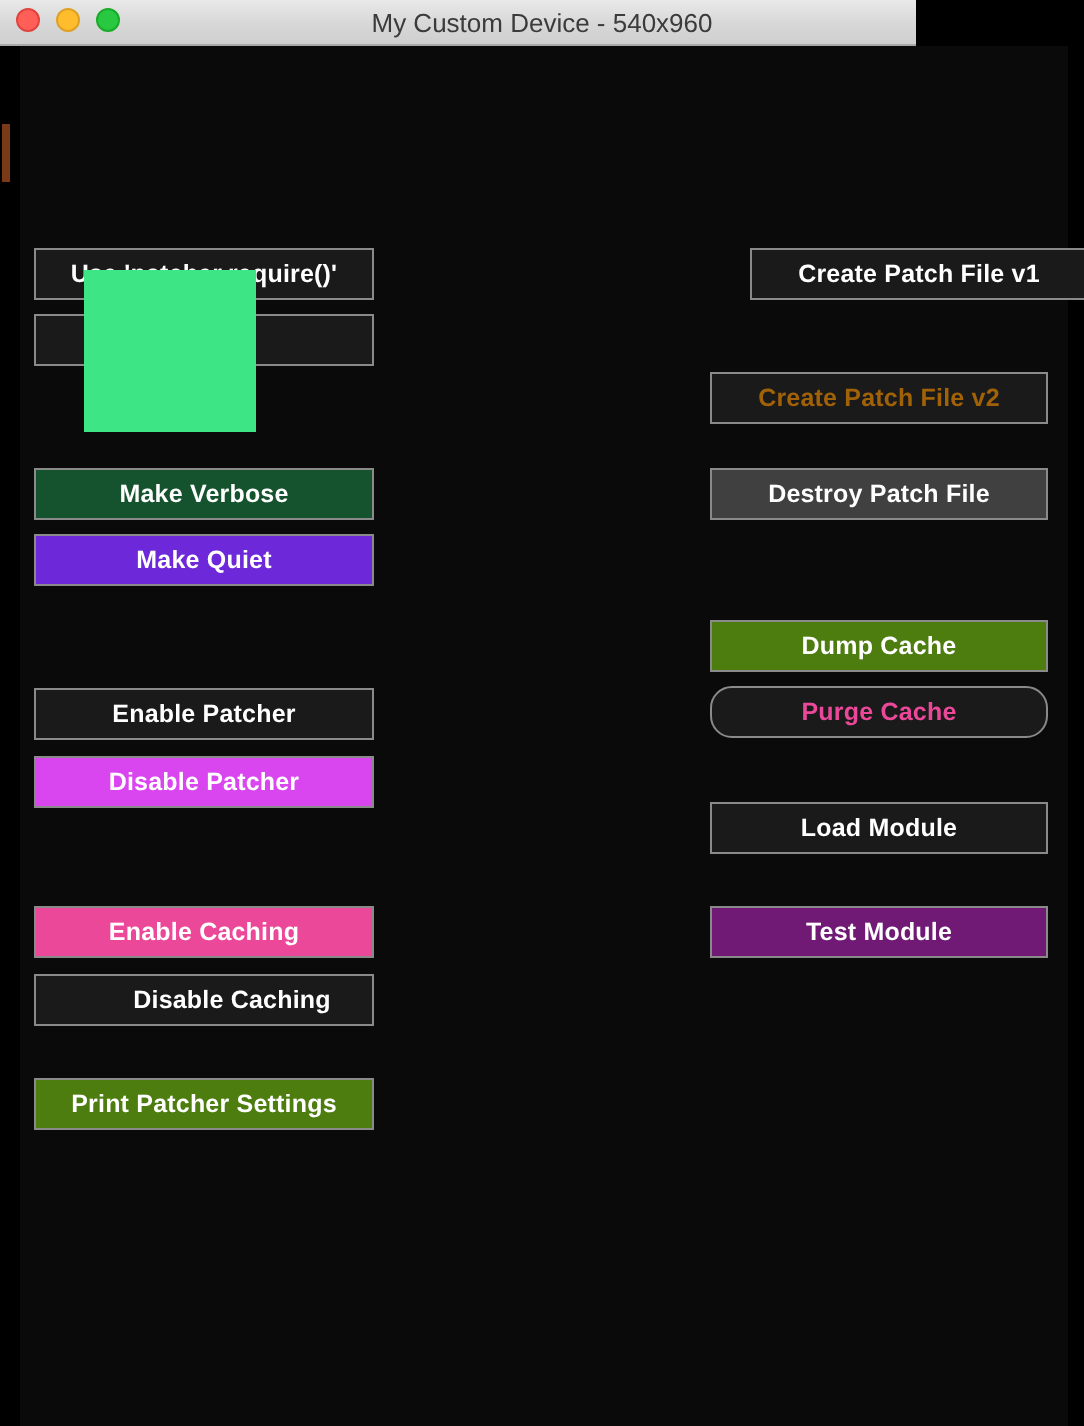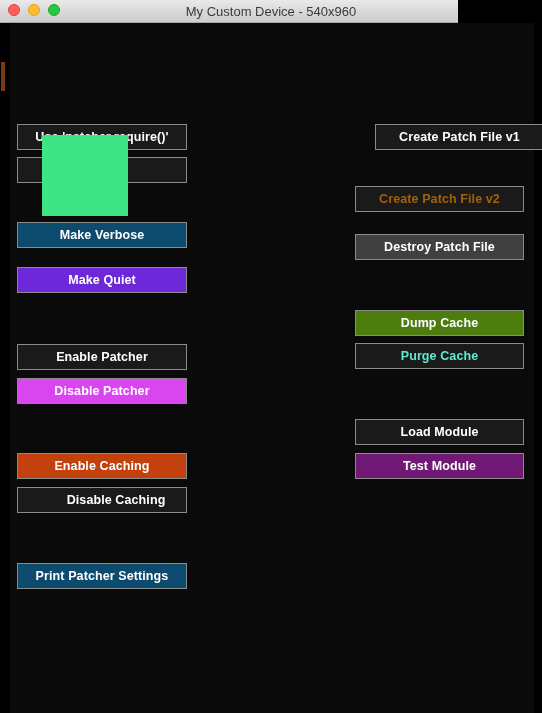--- a/index.html
+++ b/index.html
@@ -143,34 +143,34 @@
     <div id="window-title">My Custom Device - 540x960</div>
   </div>
 
   <div id="content" style="background: rgb(0, 0, 0);">
     <div id="panel"></div>
     <div id="bg-window-sliver" style="background: rgb(122, 58, 24);"></div>
 
     <div id="left-column">
         <div class="btn col-left" style="top: 101px; background: rgb(26, 26, 26); border-color: rgb(138, 138, 138); color: rgb(255, 255, 255);">Use 'patcher.require()'</div>
         <div class="btn col-left" style="top: 134px; background: rgb(26, 26, 26); border-color: rgb(138, 138, 138); color: rgb(255, 255, 255);">ire()'</div>
-        <div class="btn col-left" style="top: 199px; background: #0c4a6e; border-color: rgb(138, 138, 138); color: rgb(255, 255, 255);">Make Verbose</div>
+        <div class="btn col-left" style="top: 211px; background: #14532d; border-color: rgb(138, 138, 138); color: rgb(255, 255, 255);">Make Verbose</div>
         <div class="btn col-left" style="top: 244px; background: #6d28d9; border-color: rgb(138, 138, 138); color: rgb(255, 255, 255);">Make Quiet</div>
         <div class="btn col-left" style="top: 321px; background: rgb(26, 26, 26); border-color: rgb(138, 138, 138); color: rgb(255, 255, 255);">Enable Patcher</div>
         <div class="btn col-left" style="top: 355px; background: #d946ef; border-color: rgb(138, 138, 138); color: rgb(255, 255, 255);">Disable Patcher</div>
-        <div class="btn col-left" style="top: 430px; background: #c2410c; border-color: rgb(138, 138, 138); color: rgb(255, 255, 255);">Enable Caching</div>
+        <div class="btn col-left" style="top: 430px; background: #ec4899; border-color: rgb(138, 138, 138); color: rgb(255, 255, 255);">Enable Caching</div>
         <div class="btn col-left" style="top: 464px; background: rgb(26, 26, 26); border-color: rgb(138, 138, 138); color: rgb(255, 255, 255); padding-left: 28px;">Disable Caching</div>
-        <div class="btn col-left" style="top: 540px; background: #0c4a6e; border-color: rgb(138, 138, 138); color: rgb(255, 255, 255);">Print Patcher Settings</div>
+        <div class="btn col-left" style="top: 516px; background: #4d7c0f; border-color: rgb(138, 138, 138); color: rgb(255, 255, 255);">Print Patcher Settings</div>
       </div>
     <div id="right-column">
         <div class="btn col-right" style="top: 101px; background: rgb(26, 26, 26); border-color: rgb(138, 138, 138); color: rgb(255, 255, 255); margin-left: 20px;">Create Patch File v1</div>
         <div class="btn col-right" style="top: 135px; background: rgb(26, 26, 26); border-color: rgb(138, 138, 138); color: #a16207; margin-top: 28px;">Create Patch File v2</div>
         <div class="btn col-right" style="top: 211px; background: #404040; border-color: rgb(138, 138, 138); color: rgb(255, 255, 255);">Destroy Patch File</div>
         <div class="btn col-right" style="top: 287px; background: #4d7c0f; border-color: rgb(138, 138, 138); color: rgb(255, 255, 255);">Dump Cache</div>
-        <div class="btn col-right" style="top: 320px; background: rgb(26, 26, 26); border-color: rgb(138, 138, 138); color: #5eead4;">Purge Cache</div>
-        <div class="btn col-right" style="top: 396px; background: rgb(26, 26, 26); border-color: rgb(138, 138, 138); color: rgb(255, 255, 255);">Load Module</div>
+        <div class="btn col-right" style="top: 320px; background: rgb(26, 26, 26); border-color: rgb(138, 138, 138); color: #ec4899; border-radius: 11px;">Purge Cache</div>
+        <div class="btn col-right" style="top: 378px; background: rgb(26, 26, 26); border-color: rgb(138, 138, 138); color: rgb(255, 255, 255);">Load Module</div>
         <div class="btn col-right" style="top: 430px; background: #701a75; border-color: rgb(138, 138, 138); color: rgb(255, 255, 255);">Test Module</div>
       </div>
 
     <div id="highlight-overlay" style="background: rgb(61, 229, 133); left: 42px; top: 112px; width: 86px; height: 81px;"></div>
   </div>
 
 </div>
 
 </body></html>

